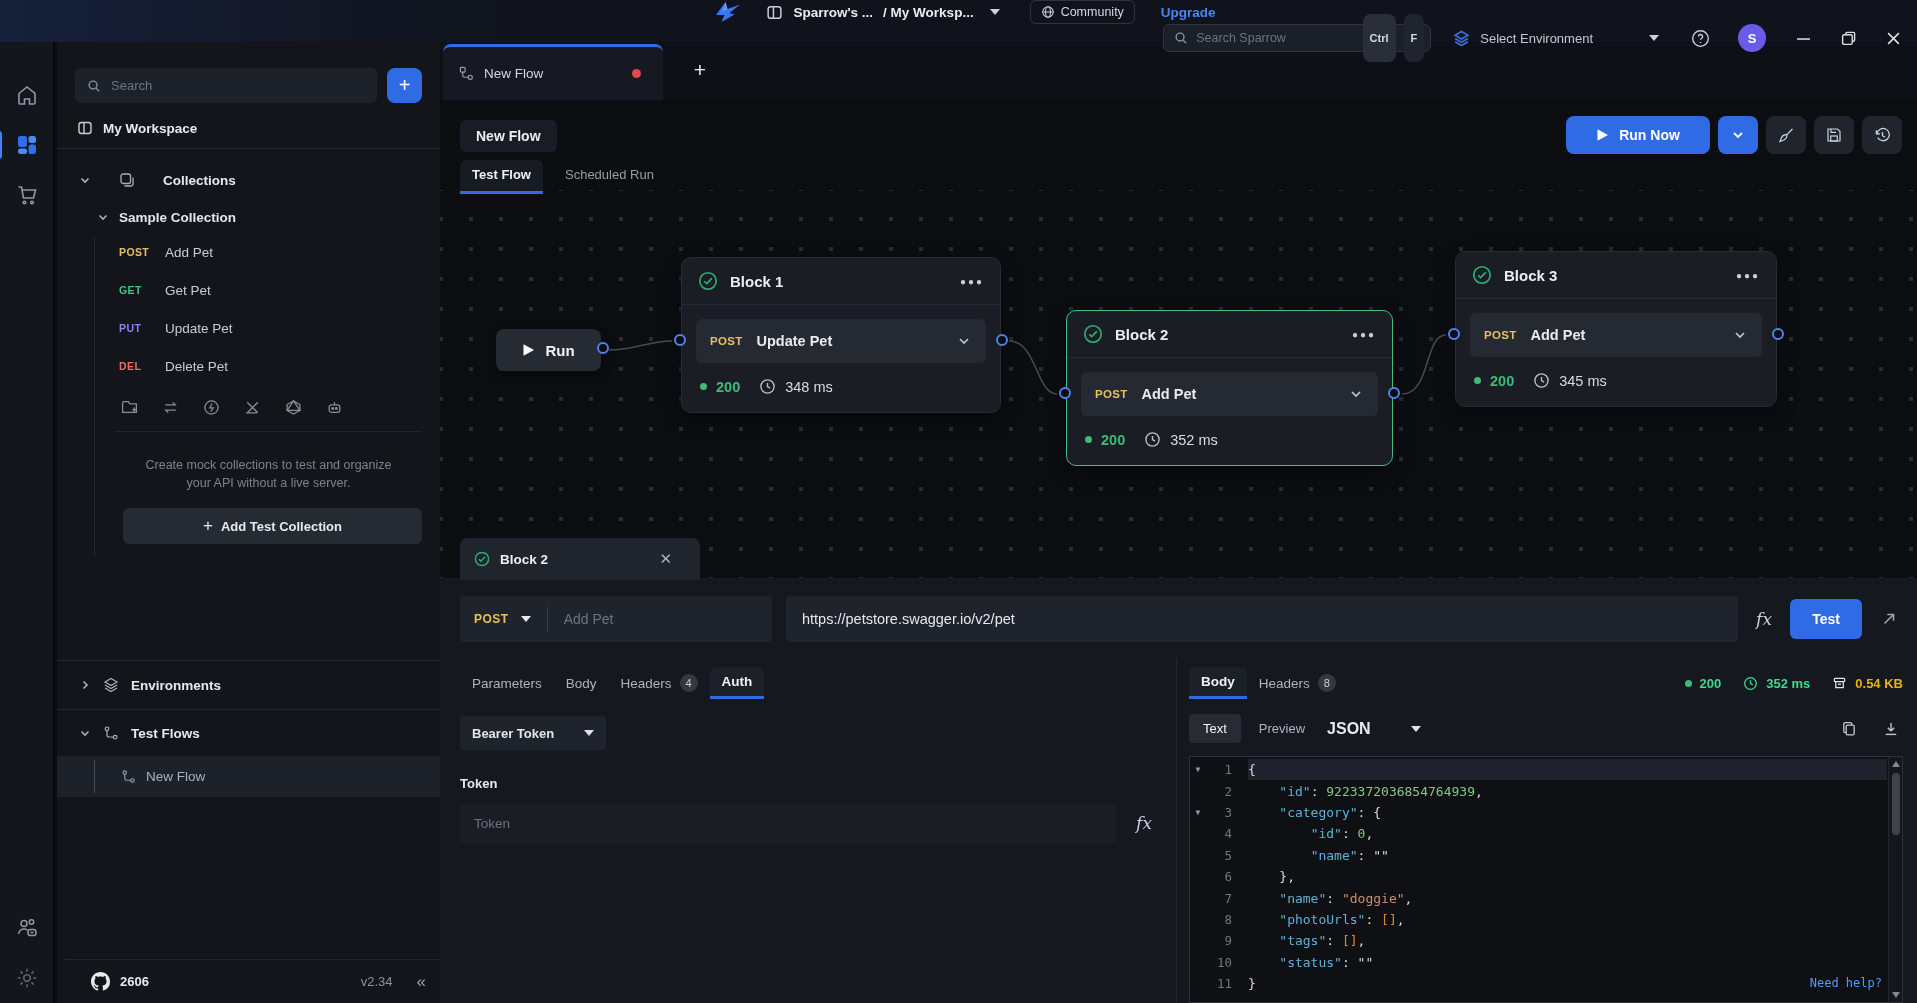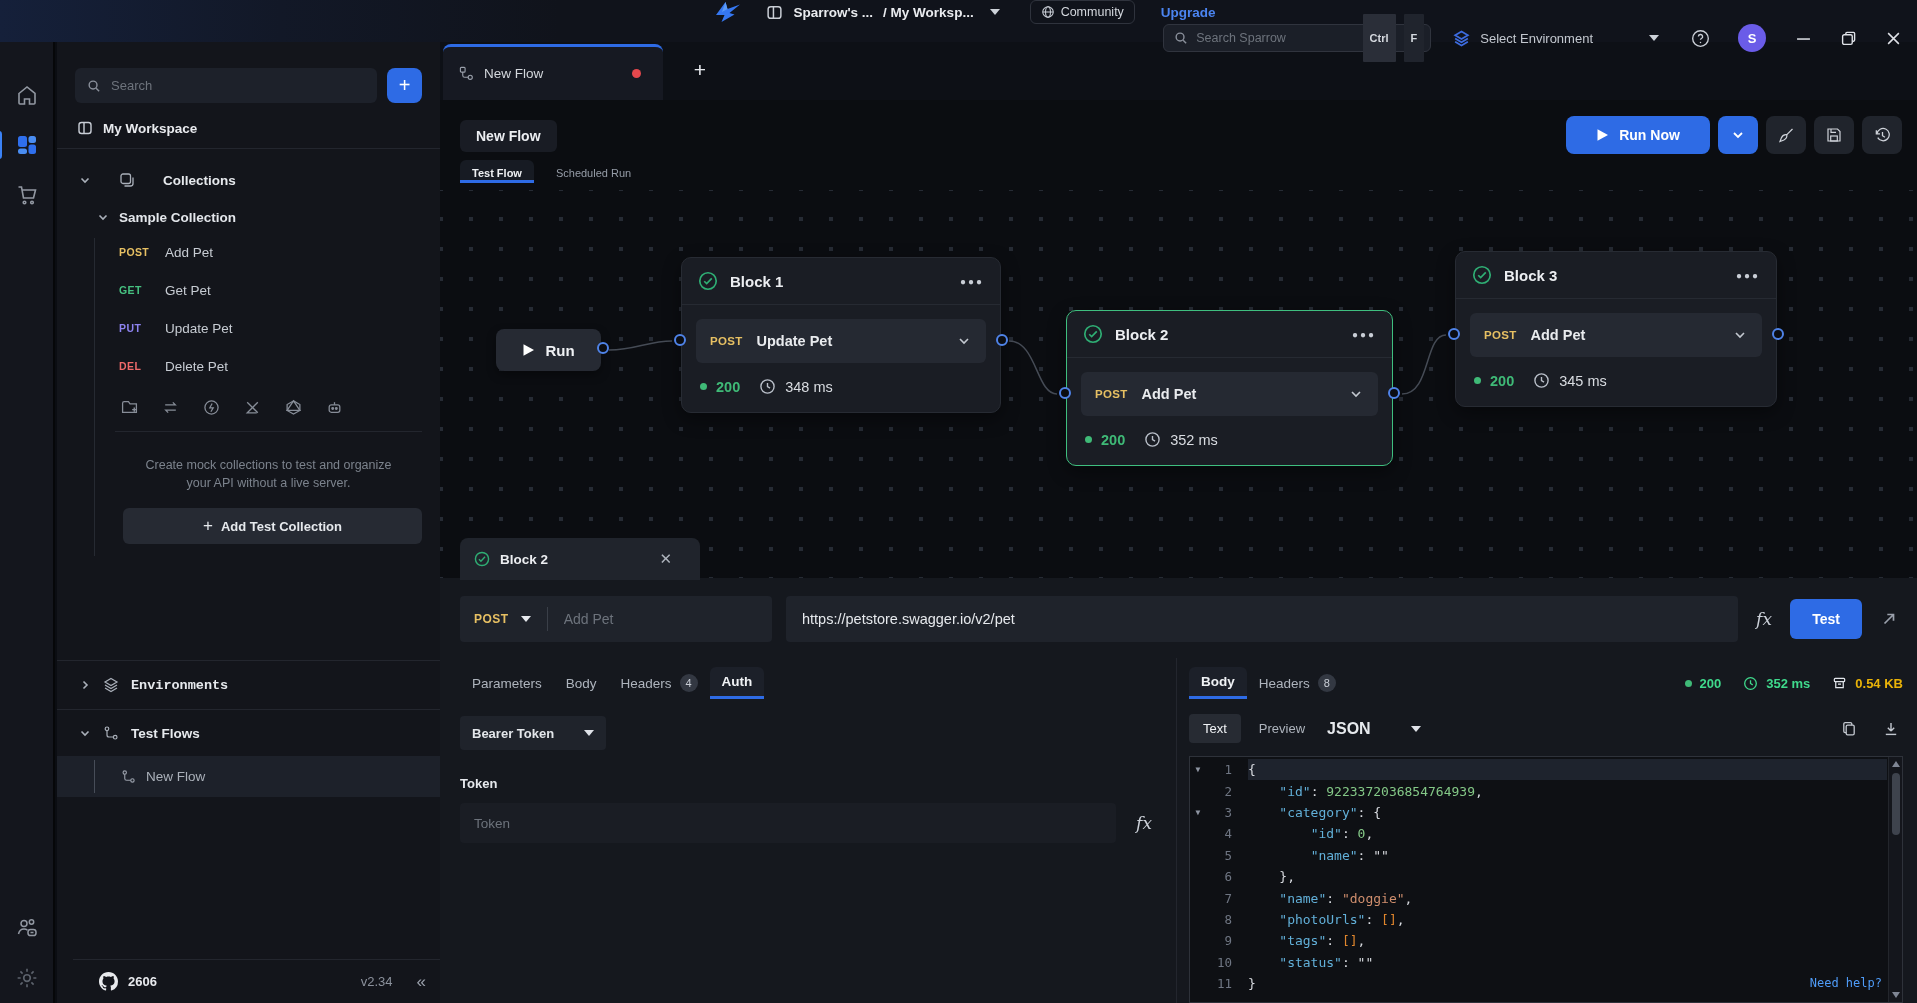--- a/index.html
+++ b/index.html
@@ -15,21 +15,21 @@
     display:flex; align-items:center;flex-direction:column; }
   .tb-left { display:flex; align-items:center; gap:10px; padding-left:14px; }
   .logo { margin-right:14px; }
   .bc-text { font-size:13.5px; font-weight:700; color:#e9ebef; white-space:nowrap; }
   .caret-down { width:0; height:0; border-left:5px solid transparent; border-right:5px solid transparent; border-top:6px solid #cdd2d9; margin:0 6px; }
   .community-btn { display:flex; align-items:center; gap:6px; border:1px solid #2f333d; border-radius:6px; padding:4px 10px; margin-left:14px; color:#d3d7dd; font-size:12.5px; cursor:pointer; }
   .upgrade { color:#4b84f0; font-size:13.5px; font-weight:600; margin-left:16px; cursor:pointer; }
   .tb-right { margin-left:auto; display:flex; align-items:center; padding-right:16px; }
   .search-box { width:268px; height:28px; background:#1b1f28; border:1px solid #30343e; border-radius:6px; display:flex; align-items:center; padding:0 6px 0 10px; gap:8px; }
   .search-box input { flex:1; font-size:12.5px; color:#d8dbe1; min-width:0; }
-  .kbd { background:#2a2e38; border-radius:1px; padding:18px 7px; font-size:11px; color:#d5d9df; font-weight:600; }
+  .kbd { background:#2a2e38; border-radius:8px; padding:18px 7px; font-size:11px; color:#d5d9df; font-weight:600; }
   .kbd.dim { background:#20242d; }
   .env-select { display:flex; align-items:center; gap:10px; margin-left:22px; cursor:pointer; }
   .env-select .lbl { font-size:13px; color:#c3c8cf; }
   .env-select .caret-down { margin-left:46px; }
   .icon-btn { margin-left:26px; cursor:pointer; color:#c9ced6; }
   .avatar { width:28px; height:28px; border-radius:50%; background:#6a5ce8; color:#fff; font-size:13px; font-weight:700; display:flex; align-items:center; justify-content:center; margin-left:28px; cursor:pointer; }
   .win-ctl { margin-left:30px; color:#dfe2e8; cursor:pointer; }
 
   
   .rail { position:absolute; left:0; top:42px; width:55px; height:961px; background:#14161d; border-right:2px solid #060709; display:flex; flex-direction:column; align-items:center; padding-top:28px; z-index:10; }
@@ -51,41 +51,41 @@
   .sb-collection { margin:4px 0 0 40px; height:32px; gap:10px; font-size:13.5px; font-weight:700; color:#e3e6eb; }
   .sb-req { margin-left:62px; height:38px; gap:14px; }
   .sb-req .m { font-size:10.5px; font-weight:700; letter-spacing:.4px; width:32px; }
   .m-post{color:#e7c063} .m-get{color:#46c281} .m-put{color:#8d83f0} .m-del{color:#ef6a6a}
   .sb-req .n { font-size:13.5px; color:#c7ccd3; }
   .sb-tools { display:flex; gap:24px; margin:8px 0 0 64px; color:#878d98; align-items:center; height:28px; }
   .sb-tools > span { cursor:pointer; }
   .sb-div2 { height:1px; background:#23262e; margin:10px 18px 0 58px; }
   .mock-hint { margin-top:24px; text-align:center; font-size:12.5px; color:#7c838d; line-height:1.45; padding-left:40px; }
   .add-mock { margin:16px 18px 0 66px; height:36px; background:#262a33; border-radius:6px; display:flex; align-items:center; justify-content:center; gap:8px; font-size:13px; font-weight:700; color:#e6e9ed; cursor:pointer; }
-  .sb-env { margin-top:116px; border-top:1px solid #23262e; border-bottom:1px solid #23262e; height:50px; padding-left:22px; gap:12px; font-size:13.5px; font-weight:700; color:#e6e9ed;font-family:Liberation Mono, monospace; }
+  .sb-env { margin-top:116px; border-top:1px solid #23262e; border-bottom:1px solid #23262e; height:50px; padding-left:22px; gap:12px; font-size:13.5px; font-weight:700; color:#e6e9ed; }
   .sb-flows { height:46px; padding-left:22px; gap:12px; font-size:13.5px; font-weight:700; color:#e6e9ed; }
   .sb-flow-item { height:41px; background:#1d212a; padding-left:64px; gap:10px; font-size:13.5px; color:#aab0b9; position:relative; }
   .sb-flow-item .guide { position:absolute; left:37px; top:4px; bottom:4px; width:1px; background:#474d58; }
   .tree-line { position:absolute; left:37px; top:196px; height:318px; width:1px; background:#262a32; }
-  .sb-footer { position:absolute; left:16px; right:0; bottom:0; height:44px; border-top:1px solid #23262e; display:flex; align-items:center; padding:0 16px 0 26px; gap:10px; }
+  .sb-footer { position:absolute; left:8px; right:0; bottom:0; height:44px; border-top:1px solid #23262e; display:flex; align-items:center; padding:0 16px 0 26px; gap:10px; }
   .gh-stars { font-size:13px; font-weight:700; color:#e8eaee; }
   .version { margin-left:auto; font-size:13px; color:#8b919c; }
   .collapse { color:#9aa0ab; font-size:17px; margin-left:14px; cursor:pointer; letter-spacing:-2px; }
 
   
   .main { position:absolute; left:440px; top:42px; width:1477px; height:961px; background:#0b0d11; }
   .tabstrip { position:absolute; left:0; top:0; right:0; height:58px; background:#0d1016; }
   .tab { position:absolute; left:3px; top:2px; width:220px; height:56px; background:#161922; border-top:3px solid #2e6be5; border-radius:8px 8px 0 0; display:flex; align-items:center; gap:10px; padding:0 14px 0 16px; cursor:pointer; }
   .tab .t { font-size:13.5px; color:#d3d7dc; }
   .red-dot { width:9px; height:9px; border-radius:50%; background:#e5484d; margin-left:auto; margin-right:8px; }
   .new-tab { position:absolute; left:244px; top:12px; width:32px; height:32px; color:#e6e9ed; font-size:21px; display:flex; align-items:center; justify-content:center; cursor:pointer; }
 
   .flow-name-box { position:absolute; left:20px; top:78px; background:#191c24; border-radius:6px; padding:8px 16px; font-size:14px; font-weight:700; color:#eceef2; z-index:5; cursor:pointer; }
   .flow-tabs { position:absolute; left:20px; top:118px; display:flex; gap:10px; z-index:5; }
-  .ftab { font-size:11px; color:#969da8; padding:7px 12px 1px; cursor:pointer; }
+  .ftab { font-size:13px; color:#969da8; padding:7px 12px 9px; cursor:pointer; }
   .ftab.active { background:#171b23; color:#eef0f3; font-weight:700; border-radius:6px 6px 0 0; border-bottom:3px solid #2e6be5; }
   .flow-actions { position:absolute; right:15px; top:74px; display:flex; gap:8px; z-index:5; }
   .btn-run-now { height:38px; width:144px; background:#2e6be5; border-radius:8px; display:flex; align-items:center; justify-content:center; gap:10px; font-size:14px; font-weight:700; color:#fff; cursor:pointer; }
   .btn-sq { height:38px; width:40px; border-radius:8px; background:#20242c; color:#cfd3da; display:flex; align-items:center; justify-content:center; cursor:pointer; }
   .btn-sq.blue { background:#2e6be5; color:#fff; }
 
   
   .canvas { position:absolute; left:0; top:148px; right:0; height:388px;
     background-image:radial-gradient(#262b34 2.2px, transparent 2.4px);
     background-size:30px 30px; background-position:16px 14px; }

